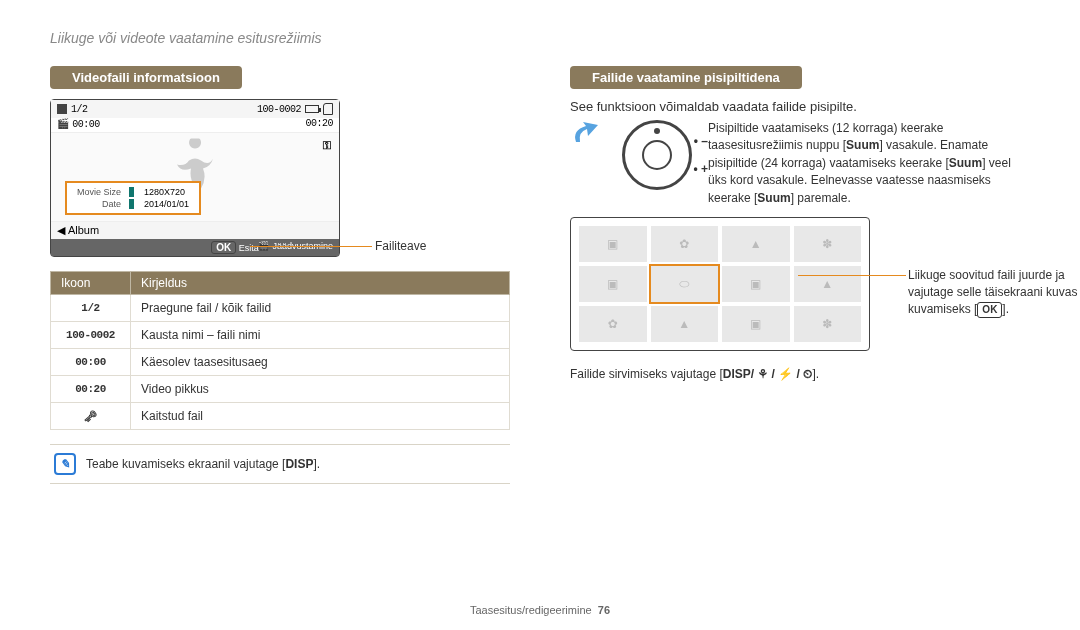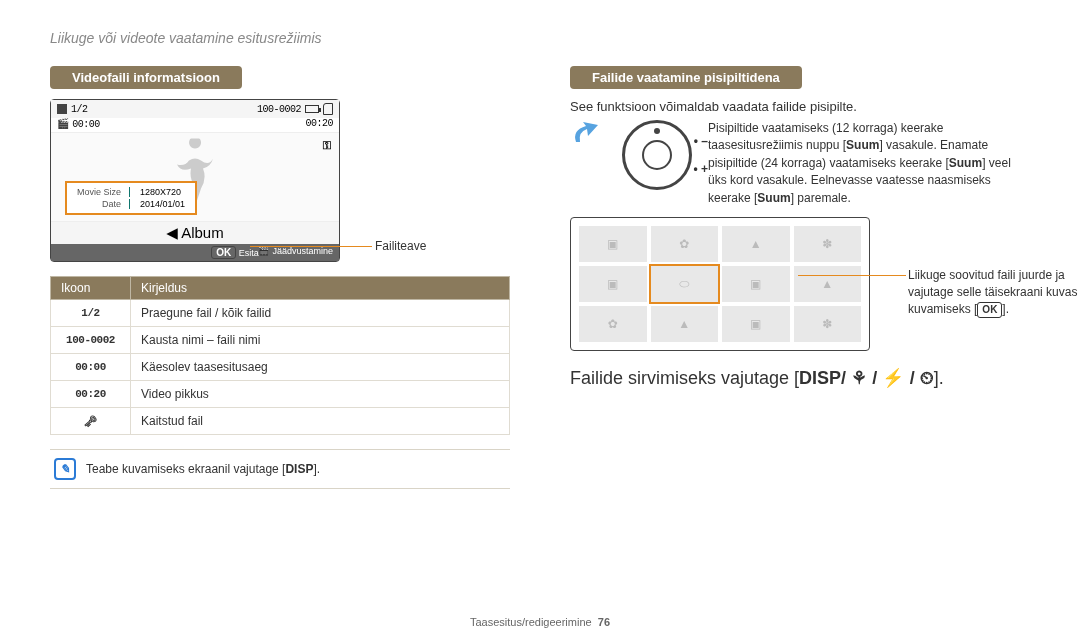--- a/index.html
+++ b/index.html
@@ -69,24 +69,24 @@
   }
   .infobox {
     position: absolute;
     left: 14px; bottom: 6px;
     border: 2px solid #e58a1f;
     background: #fff;
     font-size: 9px;
     padding: 2px 0;
   }
   .infobox table td { padding: 0 8px; }
-  .infobox table td:first-child { text-align: right; border-right: 1px solid #0f766e; color:#555;}
+  .infobox table td:first-child { text-align: right; border-right: 5px solid #0f766e; color:#555;}
   .screen-status {
-    display:flex; justify-content: center;
-    padding: 2px 6px; font-size: 15px;
+    display:flex; justify-content: flex-start;
+    padding: 2px 6px; font-size: 11px;
     background: #f5f5f5;
   }
   .screen-bottom {
     display: flex; justify-content: flex-end;
     background: #666; color:#fff;
     padding: 2px 6px; font-size: 9px;
   }
   .leader-label {
     position: absolute;
   }
@@ -155,24 +155,24 @@
   }
   .dial::after{content:"";position:absolute;width:26px;height:26px;border:2px solid #444;border-radius:50%;left:50%;top:50%;transform:translate(-50%,-50%);}
   .dial-dot{position:absolute;width:6px;height:6px;background:#444;border-radius:50%;left:50%;transform:translateX(-50%);top:5px;}
   .dial-minus{position:absolute;right:-16px;top:14px;font-weight:bold;}
   .dial-minus::before{content:"• ";}
   .dial-plus{position:absolute;right:-16px;bottom:14px;font-weight:bold;}
   .dial-plus::before{content:"• ";}
   .boldword{font-weight:bold;}
   .lbl-thumb { left: 338px; top: 50px; font-size:12px; width:170px; line-height:1.4;}
   .line-thumb { position:absolute; left:228px; top:58px; width:108px; height:1px; background:#e58a1f;}
-  .browse-line { font-size:18px; margin-top:16px;}
+  .browse-line { font-size:12px; margin-top:16px;}
   .disp-box{display:inline-block;font-weight:bold;}
   .disp-icons{font-weight:bold;}
-  .footer { position:absolute; bottom:2px; left:0; right:0; text-align:center; font-size:11px; color:#666;}
+  .footer { position:absolute; bottom:14px; left:0; right:0; text-align:center; font-size:11px; color:#666;}
   .mono { font-family: "Courier New", monospace; letter-spacing: -0.5px; }
   .play-ic { width:10px;height:10px;display:inline-block;background:#444;}
   .batt{display:inline-block;width:14px;height:8px;border:1px solid #333;position:relative;}
   .batt::after{content:"";position:absolute;right:-3px;top:2px;width:2px;height:4px;background:#333;}
   .sd{display:inline-block;width:10px;height:12px;border:1px solid #333;border-top-left-radius:3px;}
 </style>
 </head>
 <body>
 
 <div class="page-title">Liikuge või videote vaatamine esitusrežiimis</div>

